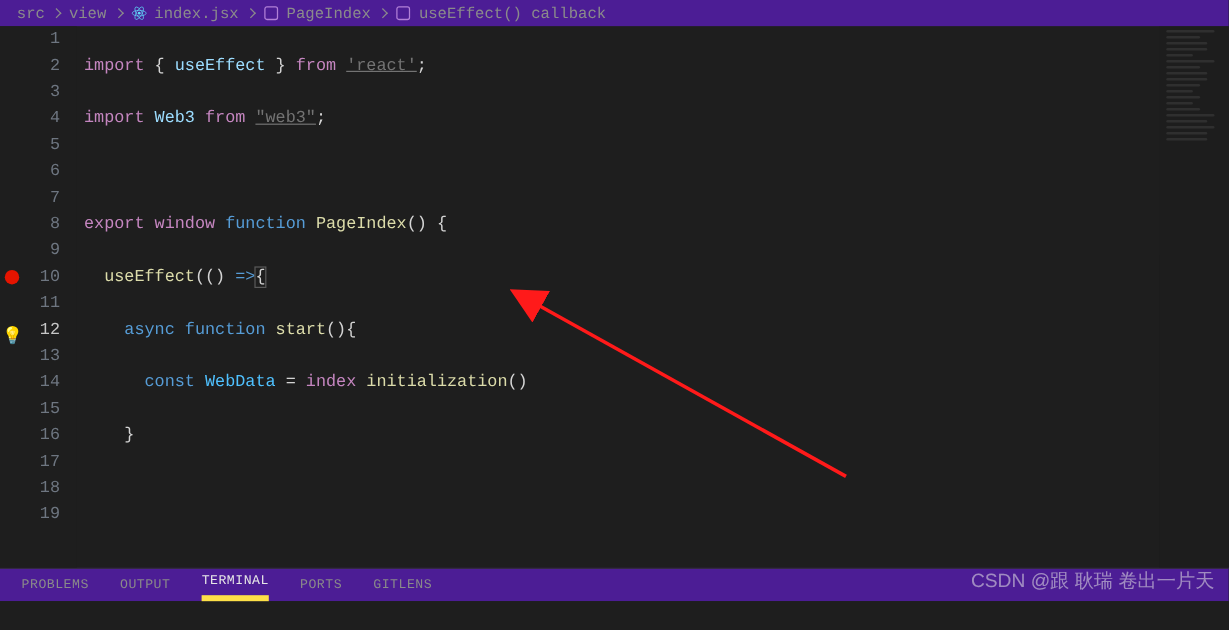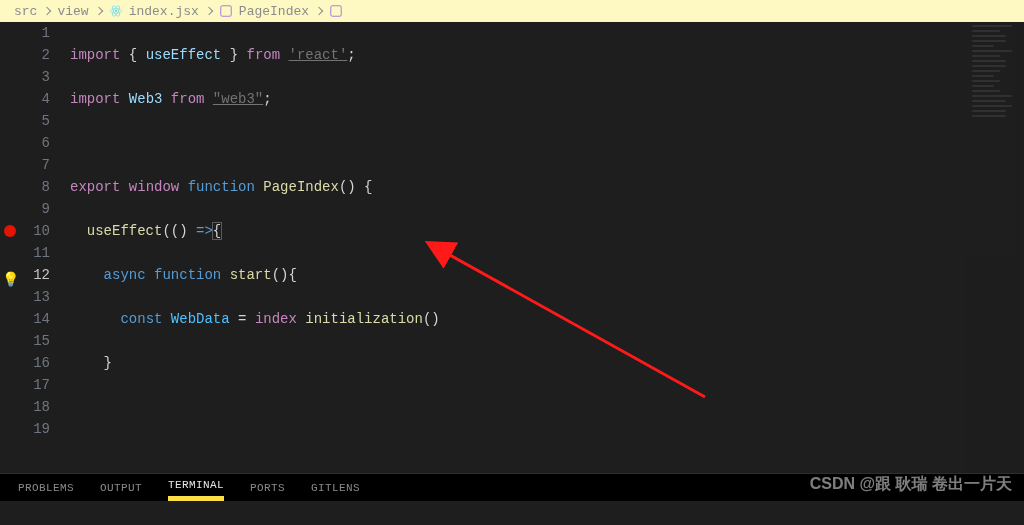--- a/index.html
+++ b/index.html
@@ -1,43 +1,43 @@
 <!DOCTYPE html>
 <html><head>
 <meta charset="utf-8">
 <style>
   * { margin: 0; padding: 0; box-sizing: border-box; }
   html, body { width: 1024px; height: 525px; overflow: hidden; background:#1e1e1e; font-family: Consolas, 'Courier New', monospace; font-size:14px; color:#d4d4d4; }
-  .breadcrumb { display:flex; align-items:center; gap:6px; height:22px; padding:0 14px; color:#8b8b8b; font-size:13px; background:#fef9c3; }
+  .breadcrumb { display:flex; align-items:center; gap:6px; height:22px; padding:0 14px; color:#8b8b8b; font-size:13px; background:#4c1d95; }
   .breadcrumb .sep { color:#6a6a6a; }
   .bc-icon { width:14px; height:14px; display:inline-flex; align-items:center; justify-content:center; }
   .bc-icon svg { width:14px; height:14px; }
   .editor { position:relative; height:451px; display:flex; background:#1e1e1e; }
   .gutter-bp { width:20px; background:#1e1e1e; }
   .gutter-nums { width:44px; background:#1e1e1e; text-align:right; padding-right:14px; color:#6e7681; line-height:22px; font-size:14px; user-select:none; }
   .gutter-nums .active { color:#c6c6c6; }
   .code { flex:1; padding-left:6px; line-height:22px; white-space:pre; }
   .row { height:22px; }
   .bp-dot { width:12px; height:12px; border-radius:50%; background:#e51400; margin:5px auto 0; }
   .bulb { color:#ffcc00; font-size:14px; margin:2px 0 0 2px; }
   .minimap { position:absolute; top:0; right:0; width:58px; height:100%; background:#1e1e1e; opacity:0.55; }
   .mm-line { height:2px; margin:3px 6px; background:#3f3f3f; border-radius:1px; }
   .mm-line.s1 { width:40px; } .mm-line.s2 { width:28px; } .mm-line.s3 { width:34px; } .mm-line.s4 { width:22px; }
-  .panel-tabs { height:28px; display:flex; align-items:center; gap:26px; padding:0 18px; border-top:1px solid #2d2d2d; background:#000000; font-size:11px; letter-spacing:0.4px; color:#8a8a8a; }
+  .panel-tabs { height:28px; display:flex; align-items:center; gap:26px; padding:0 18px; border-top:1px solid #2d2d2d; background:#4c1d95; font-size:11px; letter-spacing:0.4px; color:#8a8a8a; }
   .panel-tabs .tab { cursor:pointer; padding:5px 0; text-transform:uppercase; }
   .panel-tabs .tab.active { color:#e7e7e7; border-bottom:5px solid #fde047; }
   .panel-body { height:24px; background:#1e1e1e; padding:2px 14px; color:#8a8a8a; font-size:12px; }
   .tok-kw  { color:#c586c0; }
   .tok-var { color:#9cdcfe; }
   .tok-str { color:#737373;text-decoration:underline; }
   .tok-fn  { color:#dcdcaa; }
   .tok-num { color:#d4d4d4; }
   .boxed { outline:1px solid #5a5a5a; }
   .arrow-layer { position:absolute; inset:0; pointer-events:none; }
-  .watermark { position:absolute; right:12px; bottom:30px; color:rgba(230,230,230,0.55); font-size:16px; font-family: 'Microsoft YaHei', sans-serif; pointer-events:none;font-weight:bold; }
+  .watermark { position:absolute; right:12px; bottom:30px; color:rgba(230,230,230,0.55); font-size:16px; font-family: 'Microsoft YaHei', sans-serif; pointer-events:none; }
   .chev::before { content:''; display:inline-block; width:5px; height:5px; border-right:1.3px solid #8b8b8b; border-bottom:1.3px solid #8b8b8b; transform:rotate(-45deg); margin:0 1px 1px 1px; }
 </style>
 </head>
 <body>
 
 <div class="breadcrumb">
   <span>src</span>
   <span class="sep chev"></span>
   <span>view</span>
   <span class="sep chev"></span>
@@ -58,20 +58,21 @@
         <rect x="2" y="2" width="12" height="12" rx="2" fill="none" stroke="#b180d7" stroke-width="1.2"></rect>
       </svg>
     </span>
   <span>PageIndex</span>
   <span class="sep chev"></span>
   <span class="bc-icon">
       <svg viewBox="0 0 16 16">
         <rect x="2" y="2" width="12" height="12" rx="2" fill="none" stroke="#b180d7" stroke-width="1.2"></rect>
       </svg>
     </span>
+  <span>useEffect() callback</span>
 </div>
 
 <div class="editor">
 
   <div class="gutter-bp">
     <div class="row"></div>
       <div class="row"></div>
       <div class="row"></div>
       <div class="row"></div>
       <div class="row"></div>

